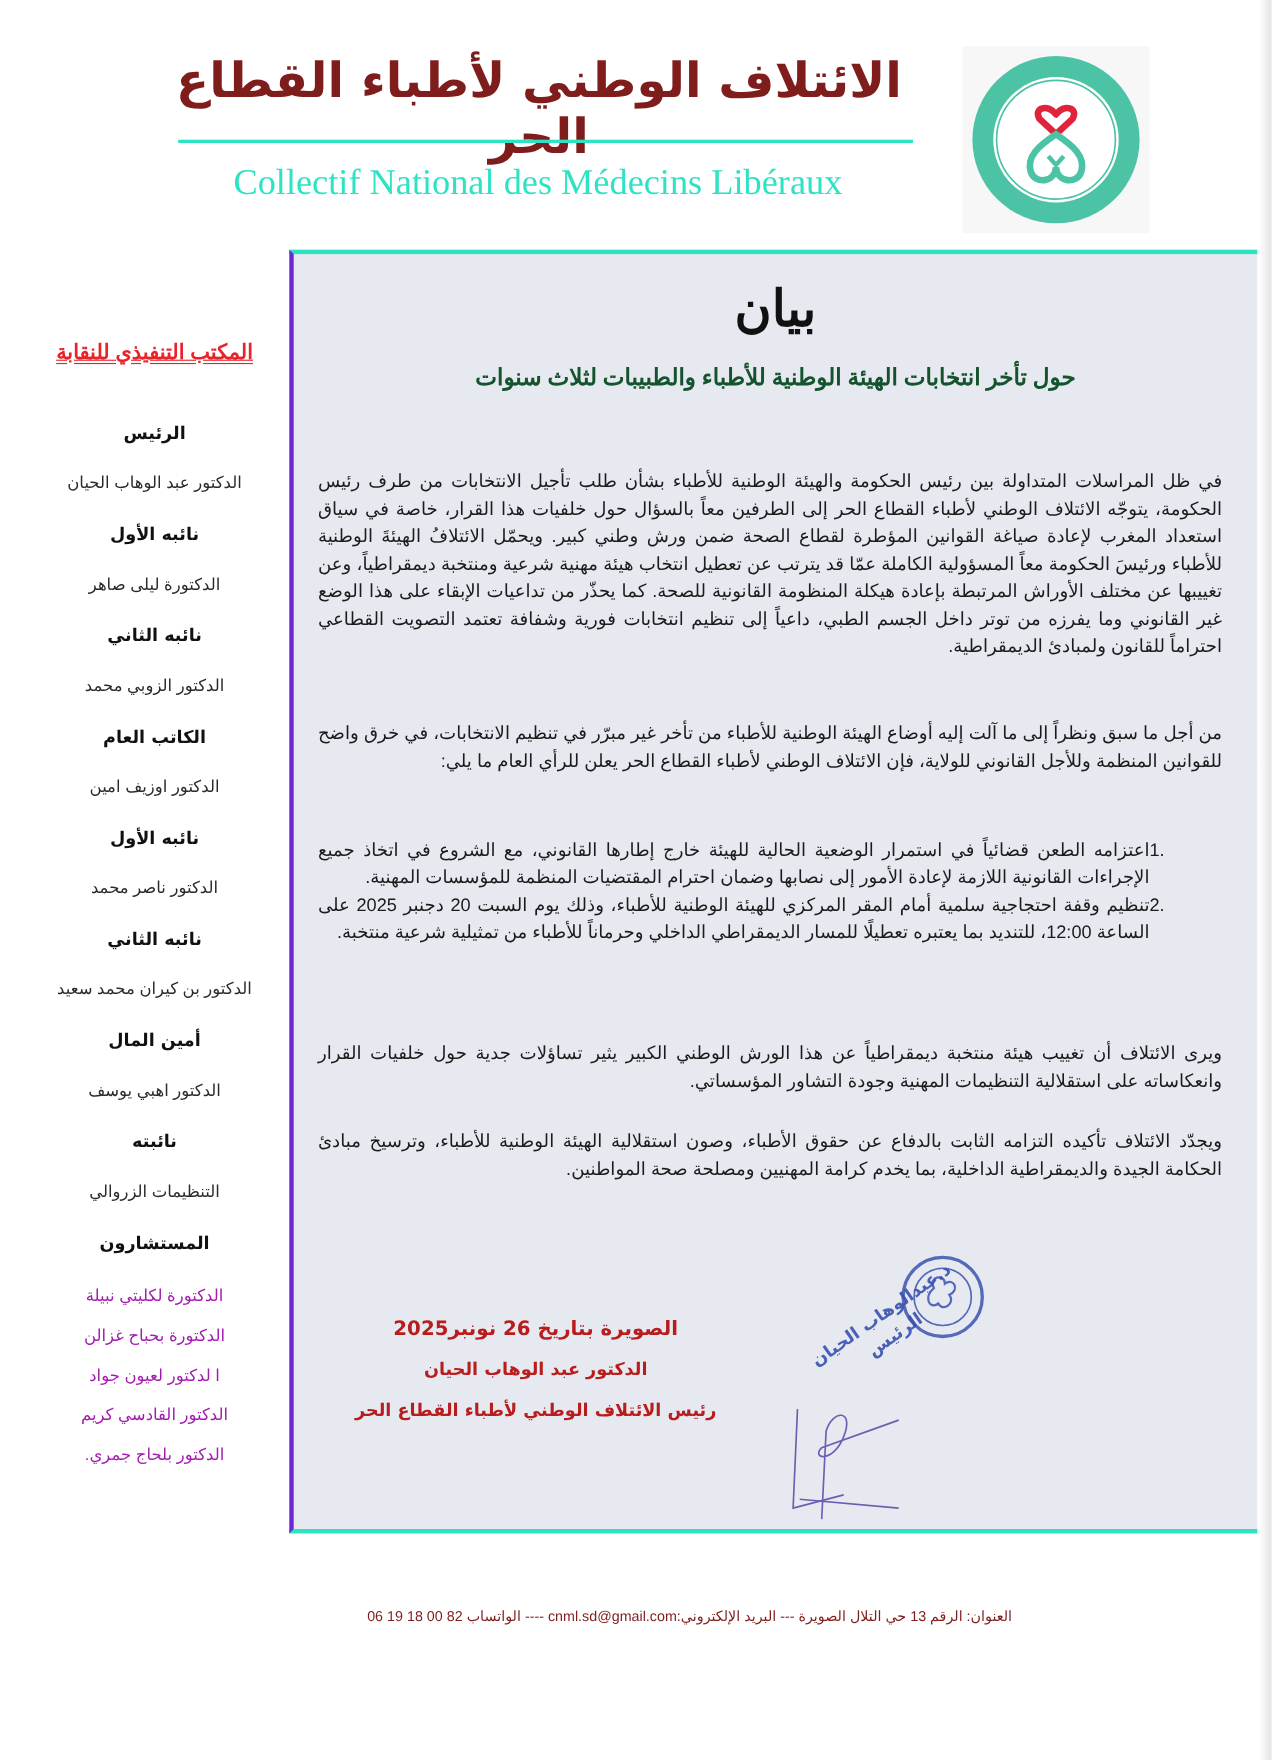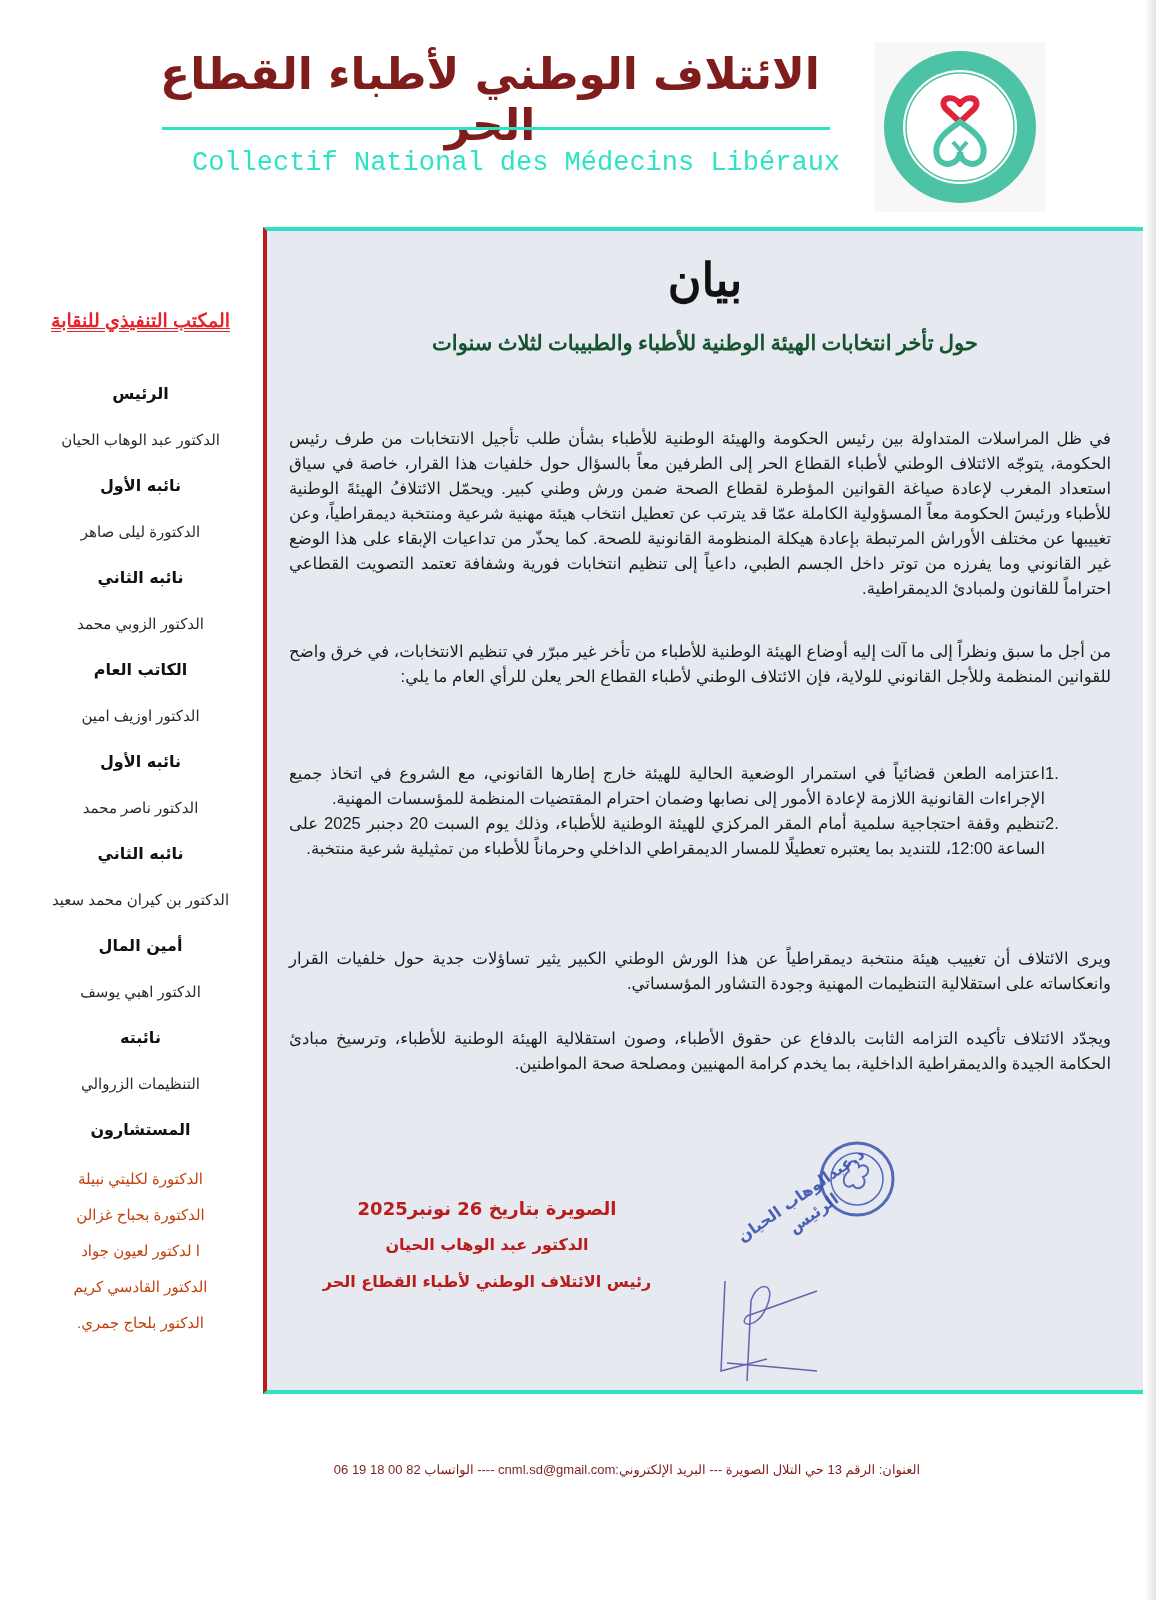--- a/index.html
+++ b/index.html
@@ -18,36 +18,36 @@
     position: absolute; left: 150px; top: 48px; width: 680px;
     text-align: center; direction: rtl;
     font-family: "DejaVu Sans", sans-serif; font-weight: bold;
     font-size: 44px; color: #7f1d1d; letter-spacing: 0px;
   }
   .header-rule {
     position: absolute; left: 162px; top: 127px; width: 668px; height: 3px;
     background: #2ee3c4;
   }
   .header-fr {
-    position: absolute; left: 166px; top: 148px; width: 700px;
-    font-family: Liberation Mono, monospace; font-size: 27px;
+    position: absolute; left: 139px; top: 148px; width: 700px;
+    font-family: Liberation Serif, serif; font-size: 33px;
     color: #2ee3c4; text-align: center; white-space: nowrap;
   }
   .logo {
     position: absolute; left: 875px; top: 42px; width: 170px; height: 170px;
     background: #f7f7f7;
   }
   .logo svg { width: 170px; height: 170px; }
 
   
   .frame {
     position: absolute; left: 263px; top: 227px; width: 880px; height: 1167px;
     background: #e6e9ef;
     border-top: 4px solid #2ee3c4;
-    border-left: 4px solid #b91c1c;
+    border-left: 4px solid #6d28d9;
     border-bottom: 4px solid #2ee3c4;
     box-sizing: border-box;
   }
   .title {
     position: absolute; left: 0; width: 100%; top: 22px;
     text-align: center; direction: rtl;
     font-family: "DejaVu Serif", serif; font-weight: bold;
     font-size: 46px; color: #111;
   }
   .subtitle {
@@ -56,21 +56,21 @@
     font-family: Liberation Serif, serif; font-weight: bold;
     font-size: 21px; color: #14532d;
   }
   .body-text {
     position: absolute; left: 22px; width: 822px;
     direction: rtl; text-align: justify;
     font-family: "Liberation Sans", sans-serif;
     font-size: 16.5px; line-height: 25px; color: #1b1b1b;
   }
   .p1 { top: 195px; }
-  .p2 { top: 408px; }
+  .p2 { top: 424px; }
   .list { top: 530px; width: 790px; left: 22px; }
   .list-item { display: flex; flex-direction: row; direction: rtl; margin-bottom: 0; }
   .list-num { width: 34px; flex-shrink: 0; text-align: left; direction: ltr; }
   .list-text { flex: 1; text-align: justify; }
   .p3 { top: 715px; }
   .p4 { top: 795px; }
 
   .sig-block {
     position: absolute; left: 20px; width: 400px; top: 960px;
     direction: rtl; text-align: center;
@@ -104,21 +104,21 @@
     margin-bottom: 36px; height: 28px; line-height: 28px;
   }
   .role {
     font-family: "DejaVu Sans", sans-serif; font-weight: bold;
     font-size: 16px; color: #111; height: 46px; line-height: 46px;
   }
   .member {
     font-size: 15px; color: #2a2a2a; height: 46px; line-height: 46px;
   }
   .advisor {
-    font-size: 15px; color: #c2410c; height: 36px; line-height: 36px;
+    font-size: 15px; color: #a21caf; height: 36px; line-height: 36px;
   }
 
   .footer {
     position: absolute; left: 200px; top: 1462px; width: 720px;
     direction: rtl; text-align: right; white-space: nowrap;
     font-family: "Liberation Sans", sans-serif; font-size: 13px; color: #7f1d1d;
   }
 </style>
 </head>
 <body>

